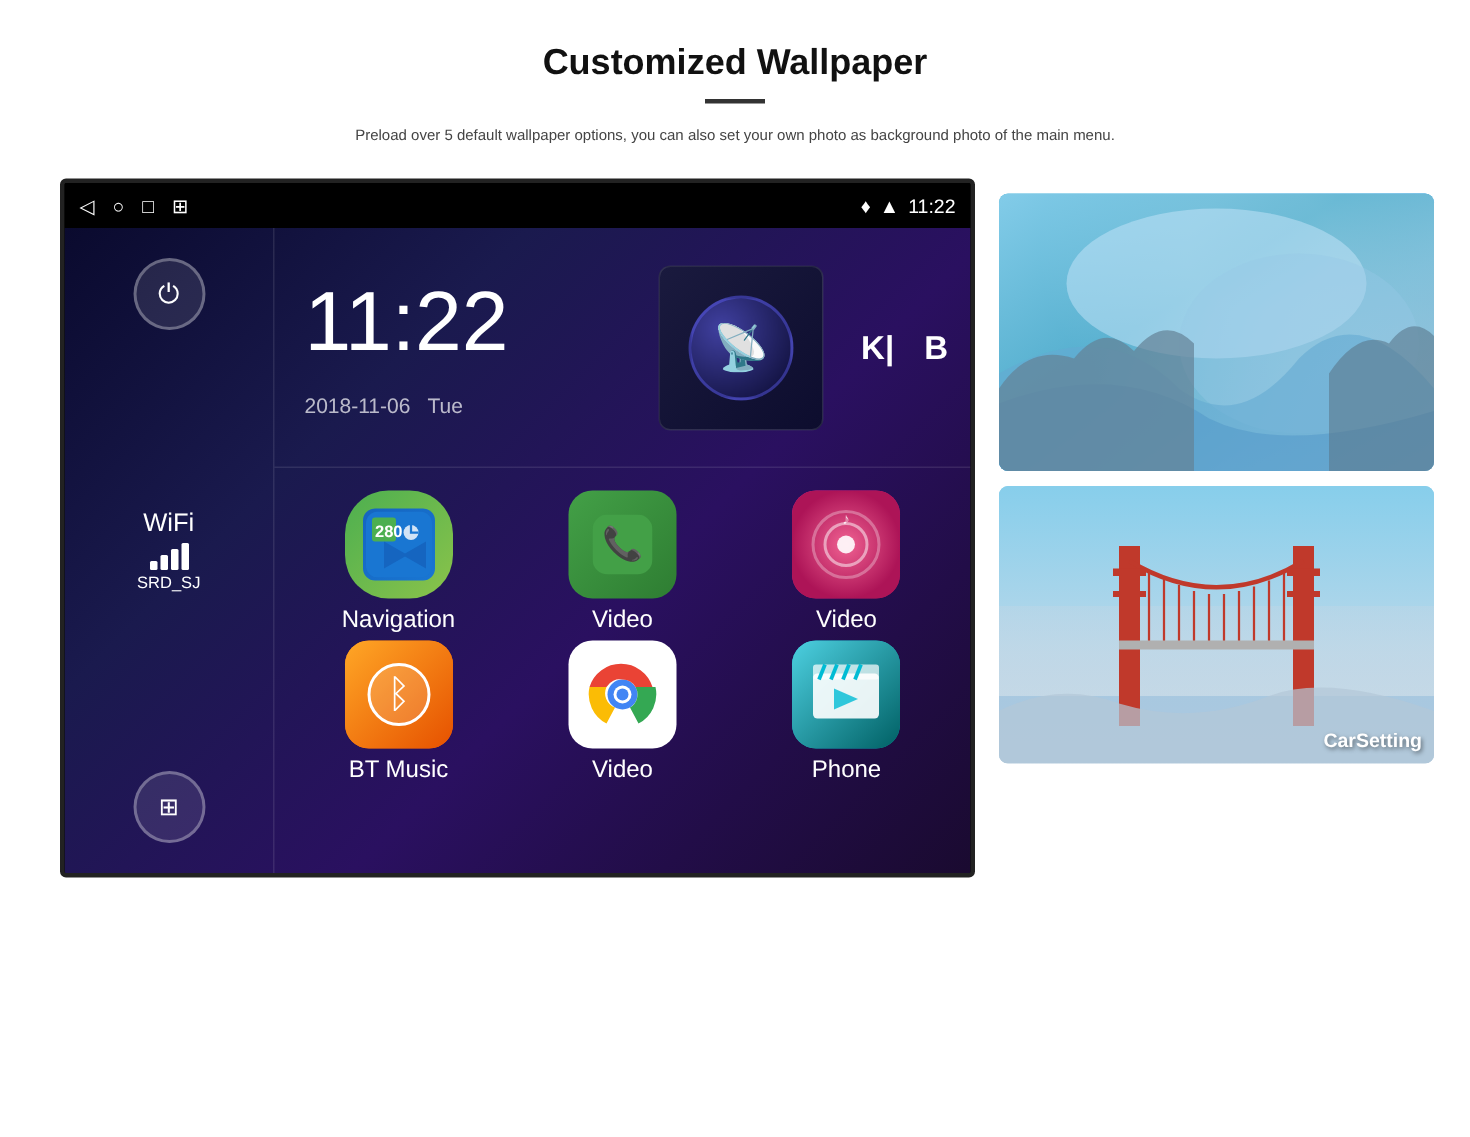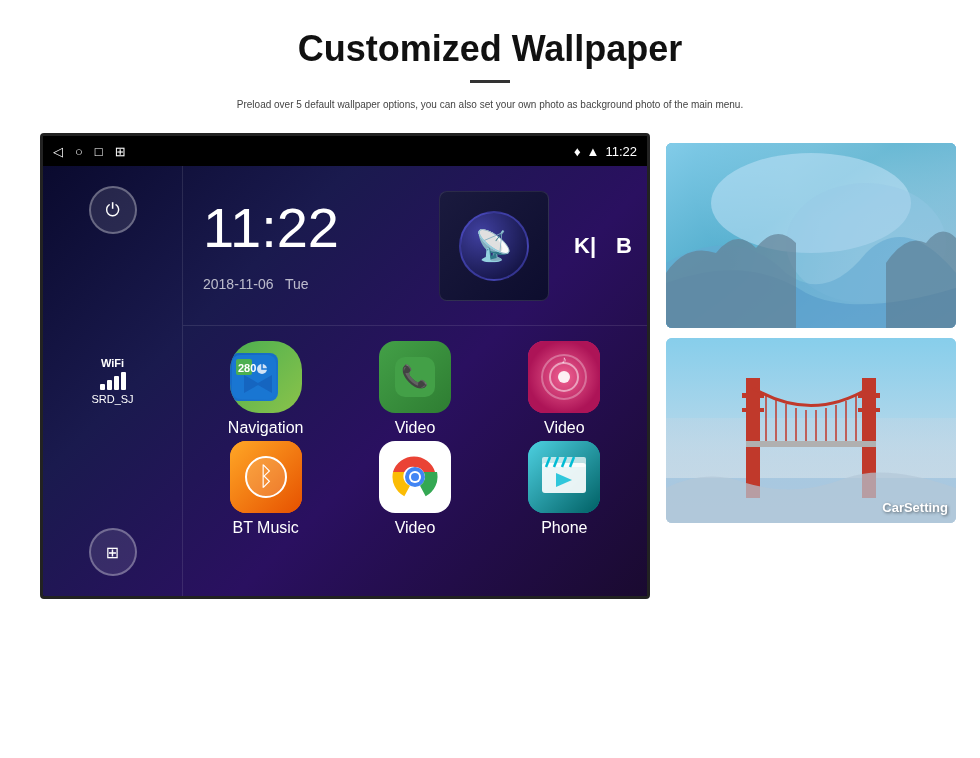--- a/index.html
+++ b/index.html
@@ -10,21 +10,21 @@
       font-family: Arial, sans-serif;
       overflow: hidden;
     }
 
     
     .header {
       text-align: center;
       padding: 28px 80px 20px;
     }
     .header-title {
-      font-size: 36px;
+      font-size: 24px;
       font-weight: 900;
       color: #111;
       margin-bottom: 10px;
     }
     .header-divider {
       width: 40px;
       height: 3px;
       background: #333;
       margin: 0 auto 14px;
     }
@@ -105,22 +105,22 @@
       align-items: center;
       justify-content: center;
       color: #fff;
       font-size: 18px;
     }
     .wifi-info {
       text-align: center;
       color: #fff;
     }
     .wifi-label {
-      font-size: 11px;
-      font-weight: bold;
+      font-size: 17px;
+      font-weight: normal;
     }
     .wifi-bars {
       display: flex;
       gap: 2px;
       justify-content: center;
       margin: 3px 0;
       align-items: flex-end;
     }
     .wifi-bar {
       background: #fff;
@@ -237,20 +237,21 @@
     }
 
     
     .maps-icon {
       width: 72px;
       height: 72px;
       border-radius: 29px;
       background: linear-gradient(135deg, #4caf50, #8bc34a);
       display: flex;
       align-items: center;
+      justify-content: center;
       font-size: 14px;
       color: #fff;
       position: relative;
       overflow: hidden;
     }
     .maps-inner {
       width: 48px;
       height: 48px;
       background: linear-gradient(135deg, #1565c0, #1976d2);
       border-radius: 8px;

